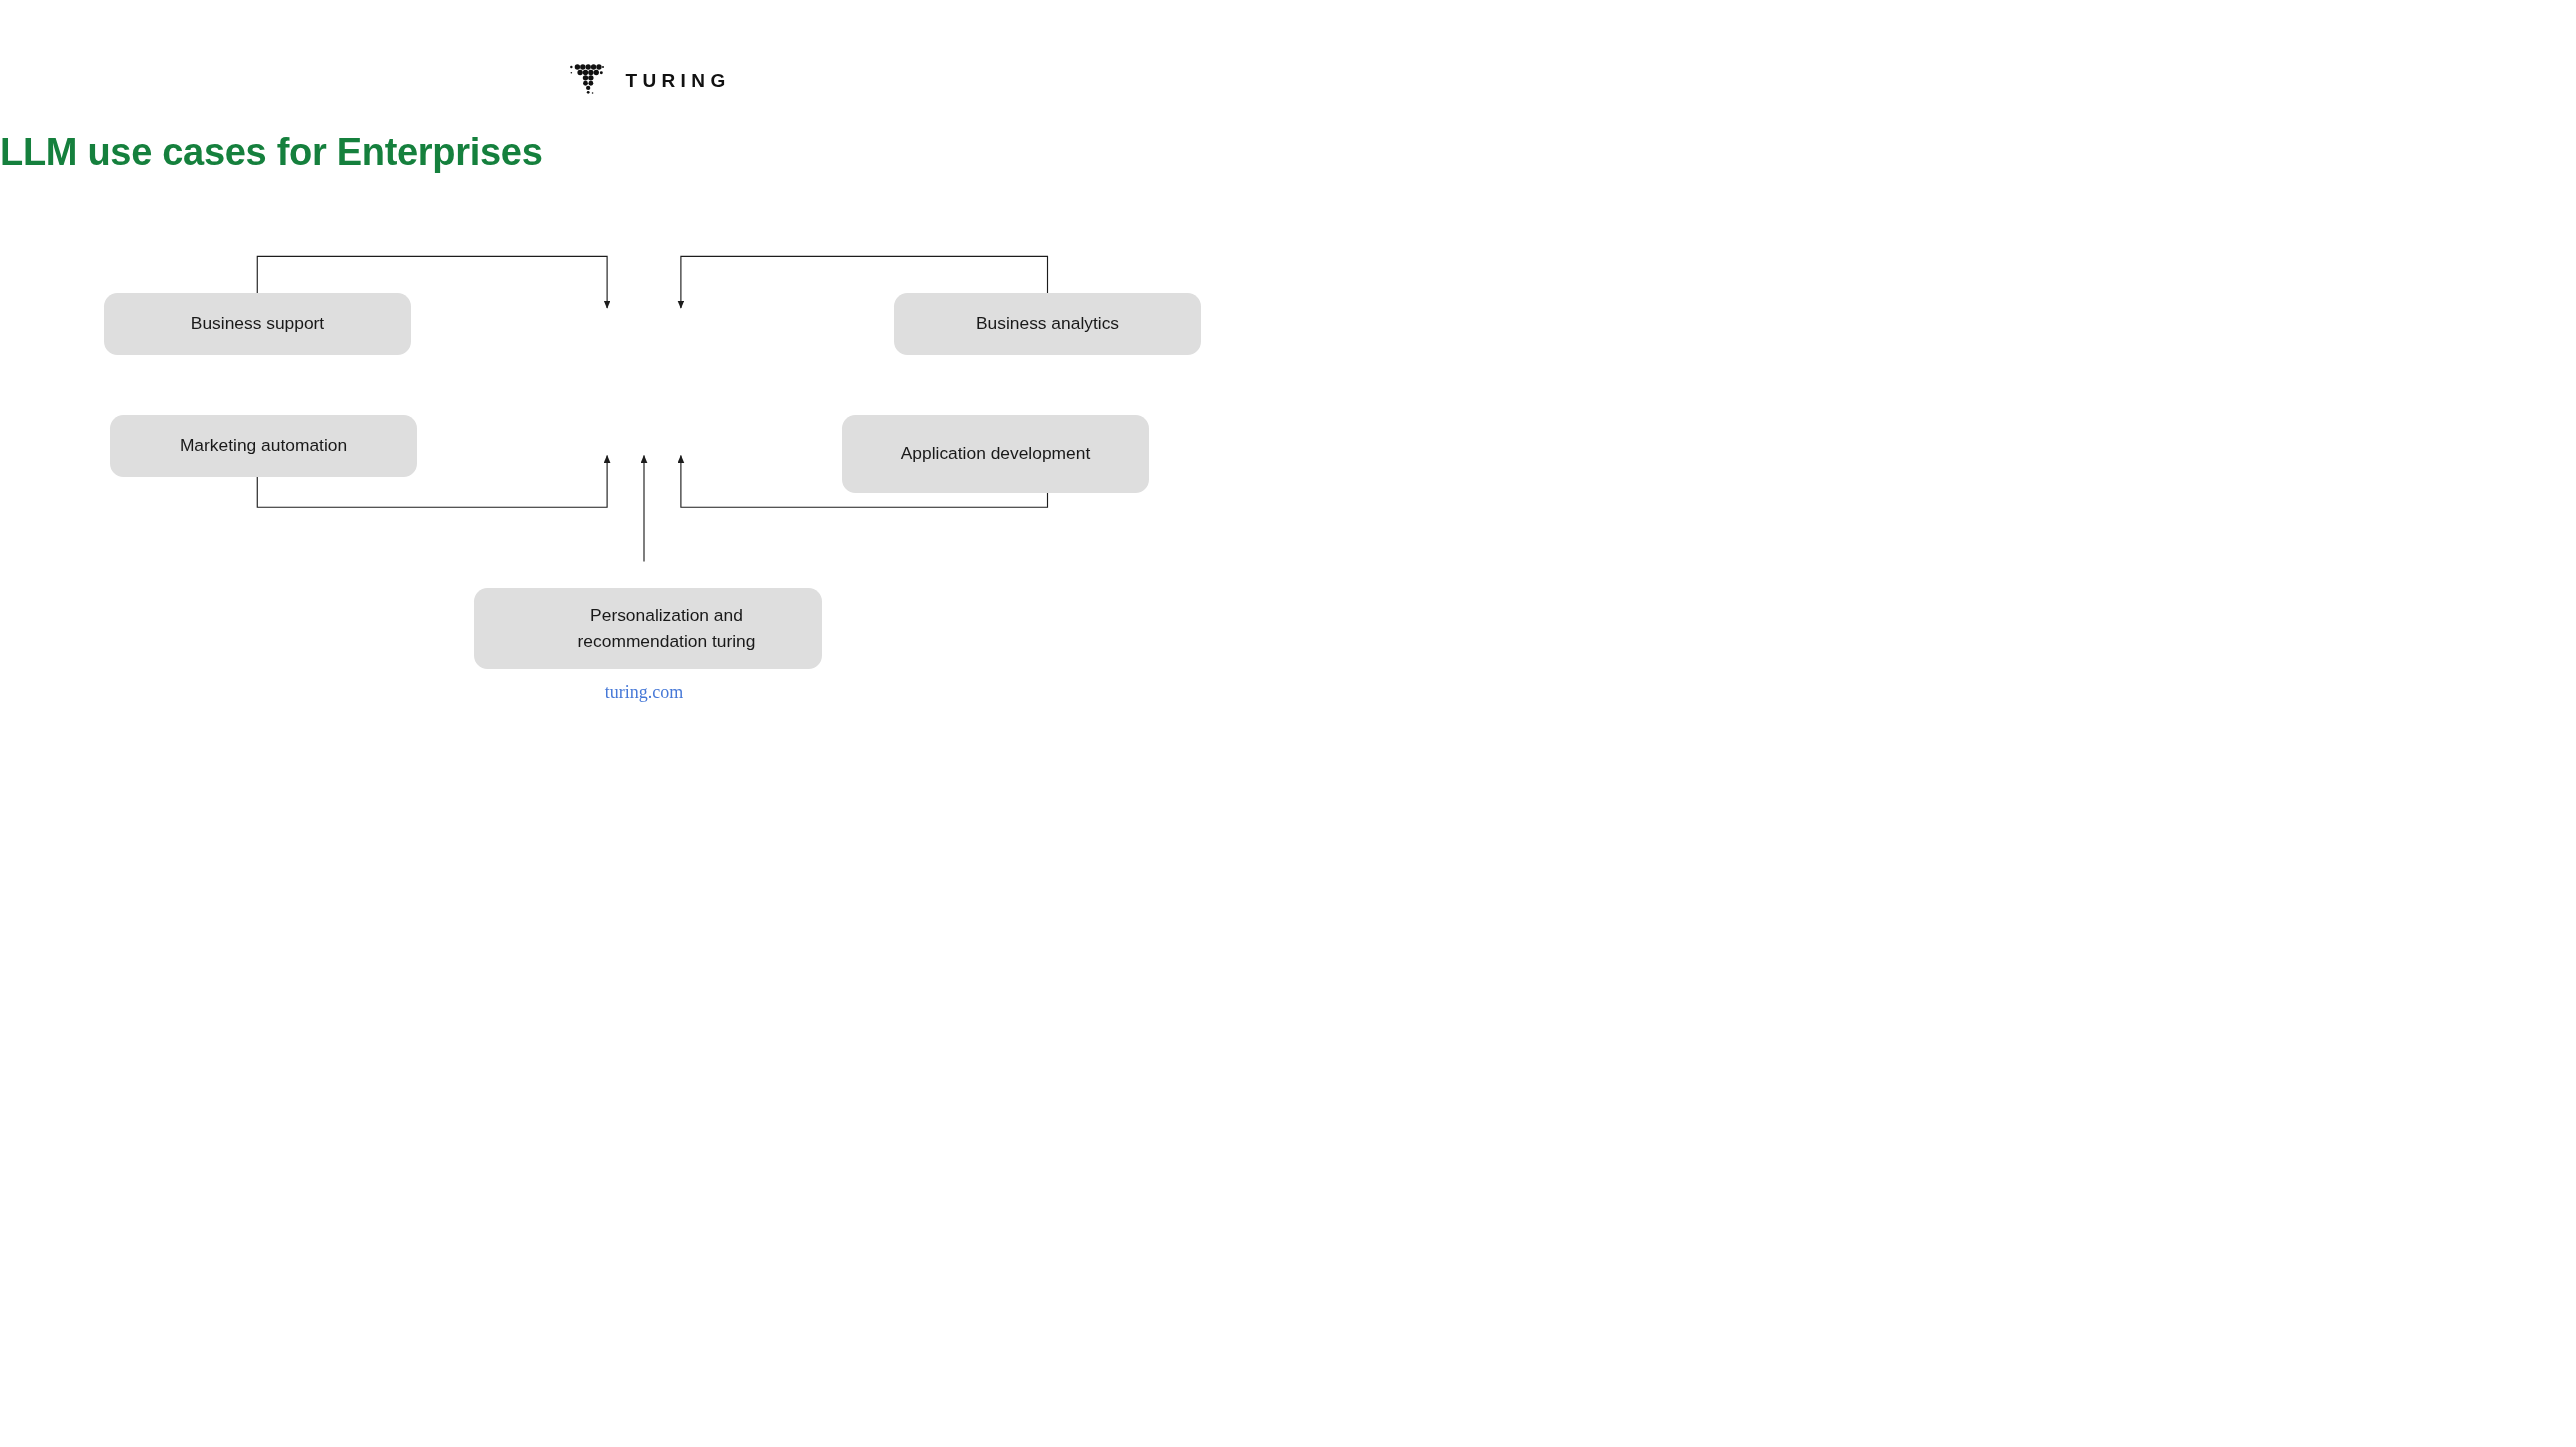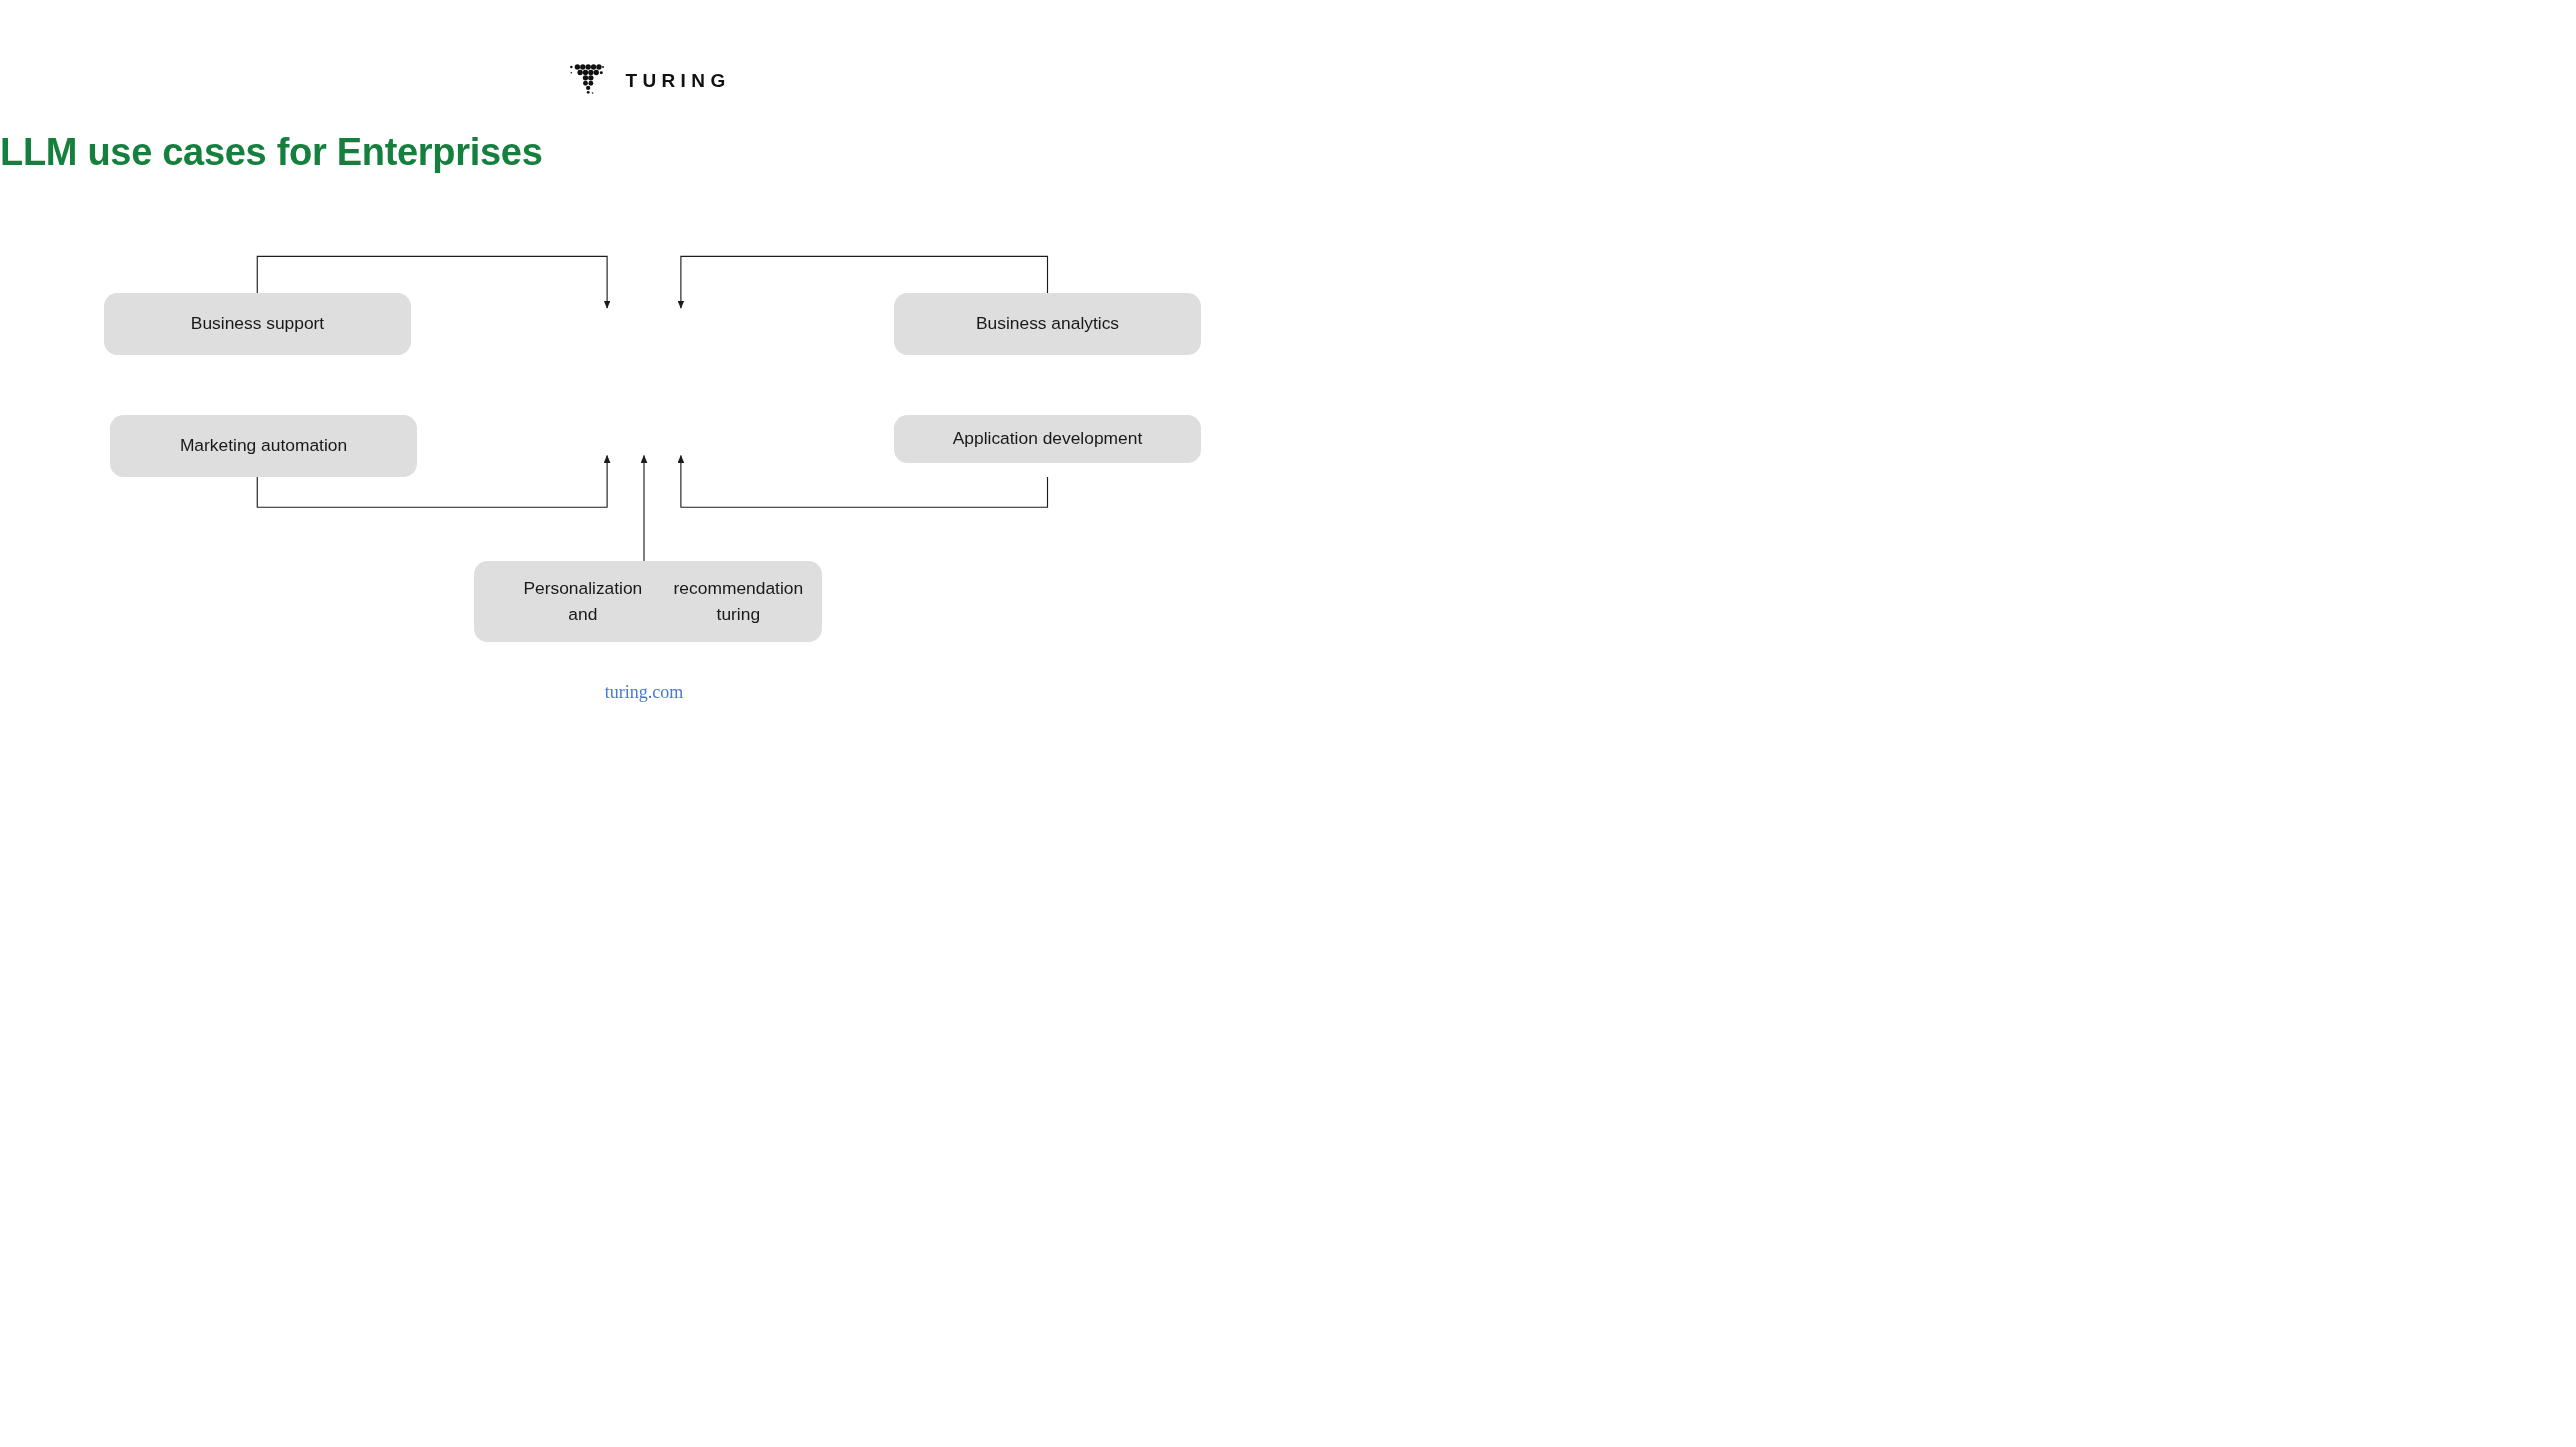--- a/index.html
+++ b/index.html
@@ -43,22 +43,22 @@
     position:absolute;
     background:var(--node-gray);
     border-radius:13.4px;
     display:flex;align-items:center;justify-content:center;
     text-align:center;
     font-size:17.4px;color:#191919;line-height:1.45;
   }
   .node-customer{left:104px;top:293px;width:307px;height:62px;}
   .node-marketing{left:104px;top:415px;width:307px;height:62px;margin-left:6px;}
   .node-business{left:894px;top:293px;width:307px;height:62px;}
-  .node-appdev{left:894px;top:415px;width:307px;height:48px;}
-  .node-personalization{left:474px;top:561px;width:348px;height:81px;padding-left:37px;}
+  .node-appdev{left:842px;top:415px;width:307px;height:78px;}
+  .node-personalization{left:474px;top:588px;width:348px;height:81px;flex-direction:column;padding-left:37px;}
 
   .node-llm{
     position:absolute;left:576px;top:312px;width:138px;height:140px;
     background:var(--accent-blue);
     border-radius:24px;
     display:flex;align-items:center;justify-content:center;
     color:#ffffff;font-size:35px;font-weight:500;letter-spacing:0.7px;
   }
 
   

